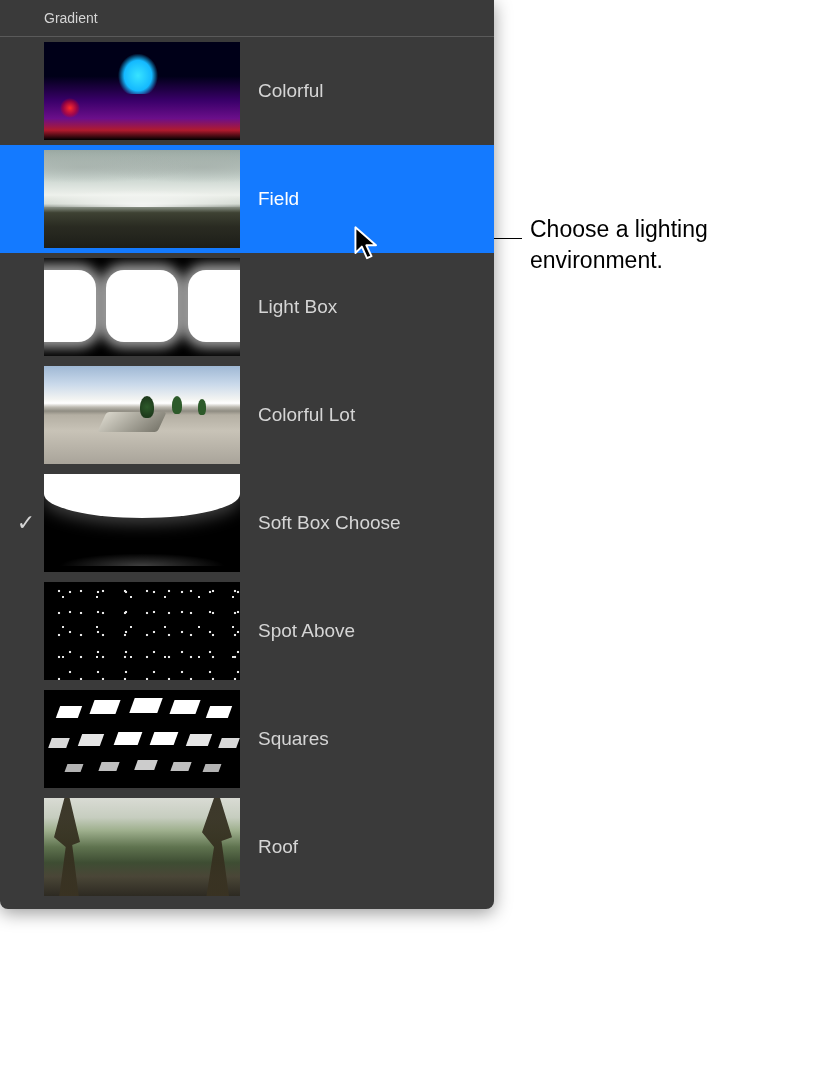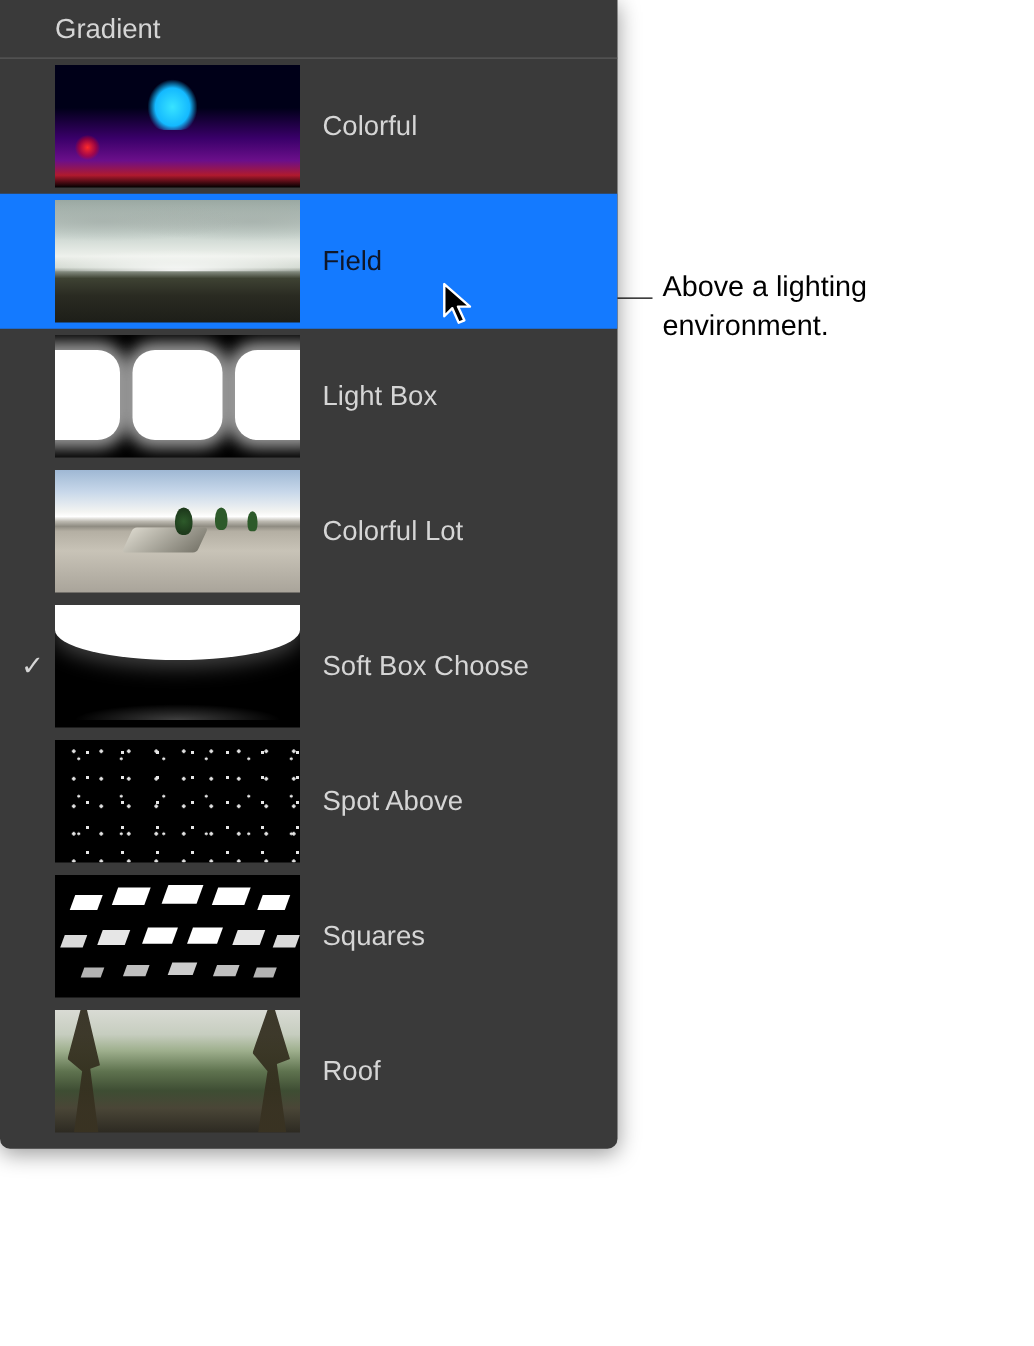--- a/index.html
+++ b/index.html
@@ -24,21 +24,21 @@
       background: #3a3a3a;
       border-radius: 0 0 8px 8px;
       box-shadow: 0 4px 18px rgba(0,0,0,0.4);
       padding-bottom: 8px;
       overflow: hidden;
     }
 
     .header-row {
       padding: 10px 0 10px 44px;
       color: #d5d5d5;
-      font-size: 22px;
+      font-size: 14px;
       font-weight: 400;
     }
 
     .divider {
       height: 1px;
       background: #5a5a5a;
       margin: 0;
     }
 
     .list-item {
@@ -70,27 +70,27 @@
       height: 98px;
       background: #000;
       flex-shrink: 0;
       position: relative;
       overflow: hidden;
     }
 
     .label {
       margin-left: 18px;
       color: #d5d5d5;
-      font-size: 22px;
+      font-size: 19px;
       font-weight: 400;
       white-space: nowrap;
     }
 
     .list-item.highlighted .label {
-      color: #0f172a;
+      color: #ffffff;
     }
 
     
     .thumb-colorful {
       background: linear-gradient(
         to bottom,
         #000018 0%,
         #000018 35%,
         #3a006a 60%,
         #6b0f8a 78%,
@@ -355,13 +355,13 @@
     <div class="label">Roof</div>
   </div>
 
 </div>
 
 <svg class="cursor" viewBox="0 0 20 28">
   <path d="M1 1 L1 21 L6 16 L10 25 L13.5 23.5 L9.5 15 L17 15 Z" fill="#000" stroke="#fff" stroke-width="1.5" stroke-linejoin="round"></path>
 </svg>
 
 <div class="annotation-line"></div>
-<div class="annotation-text">Above a lighting environment.</div>
+<div class="annotation-text">Choose a lighting environment.</div>
 
 </body></html>

